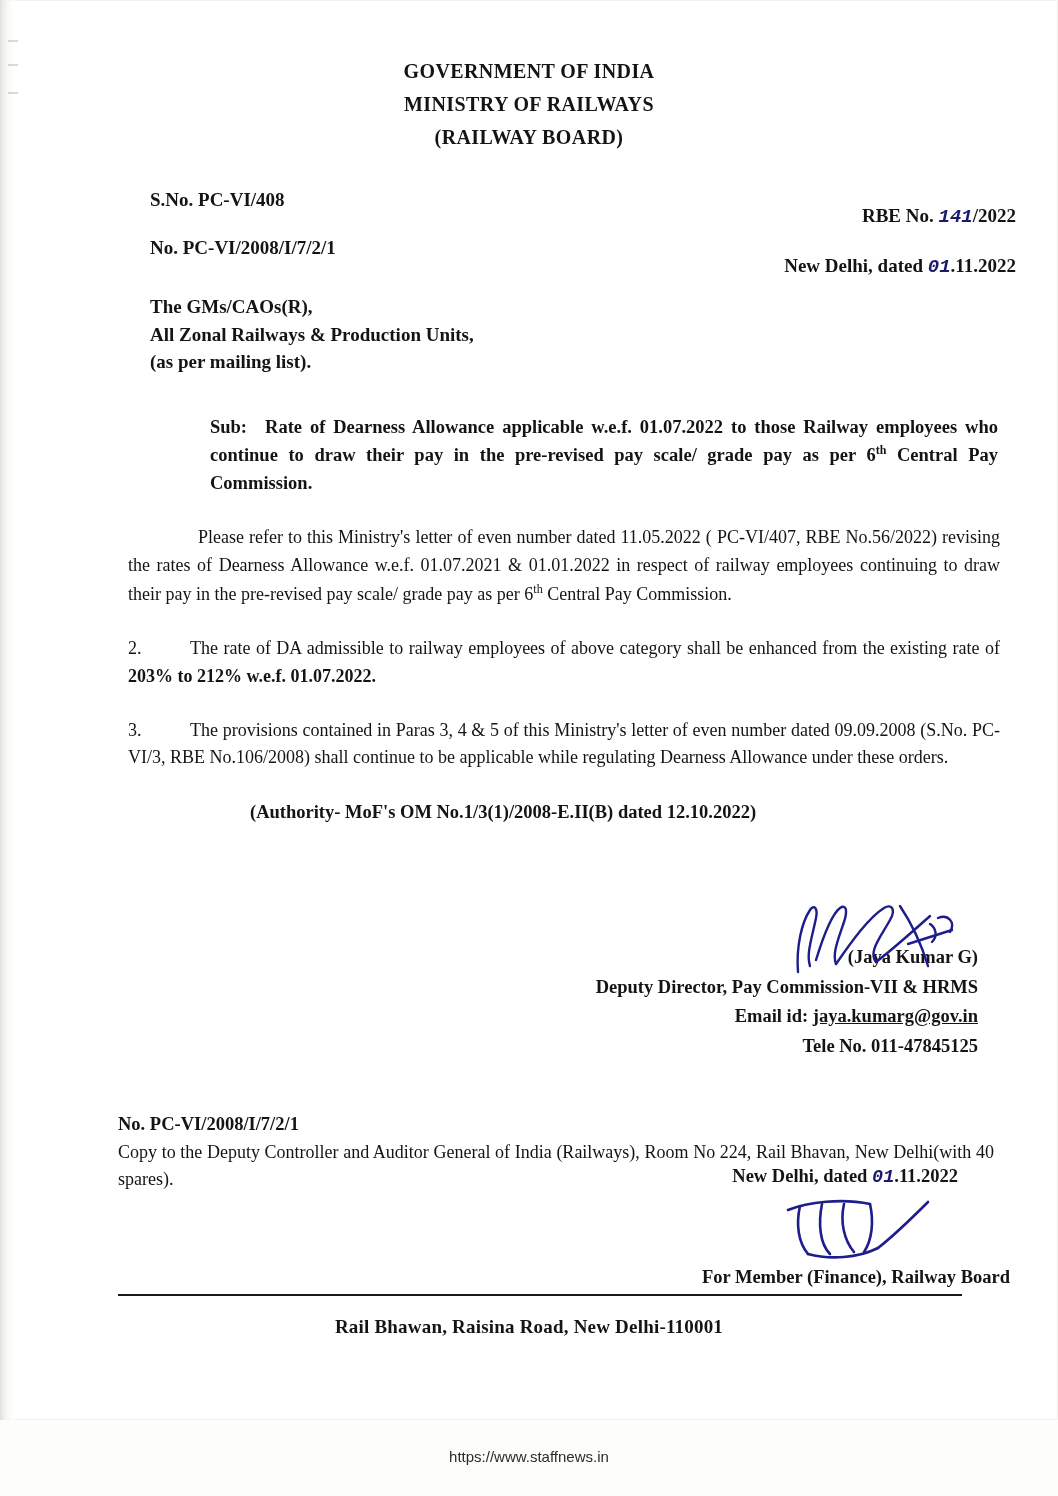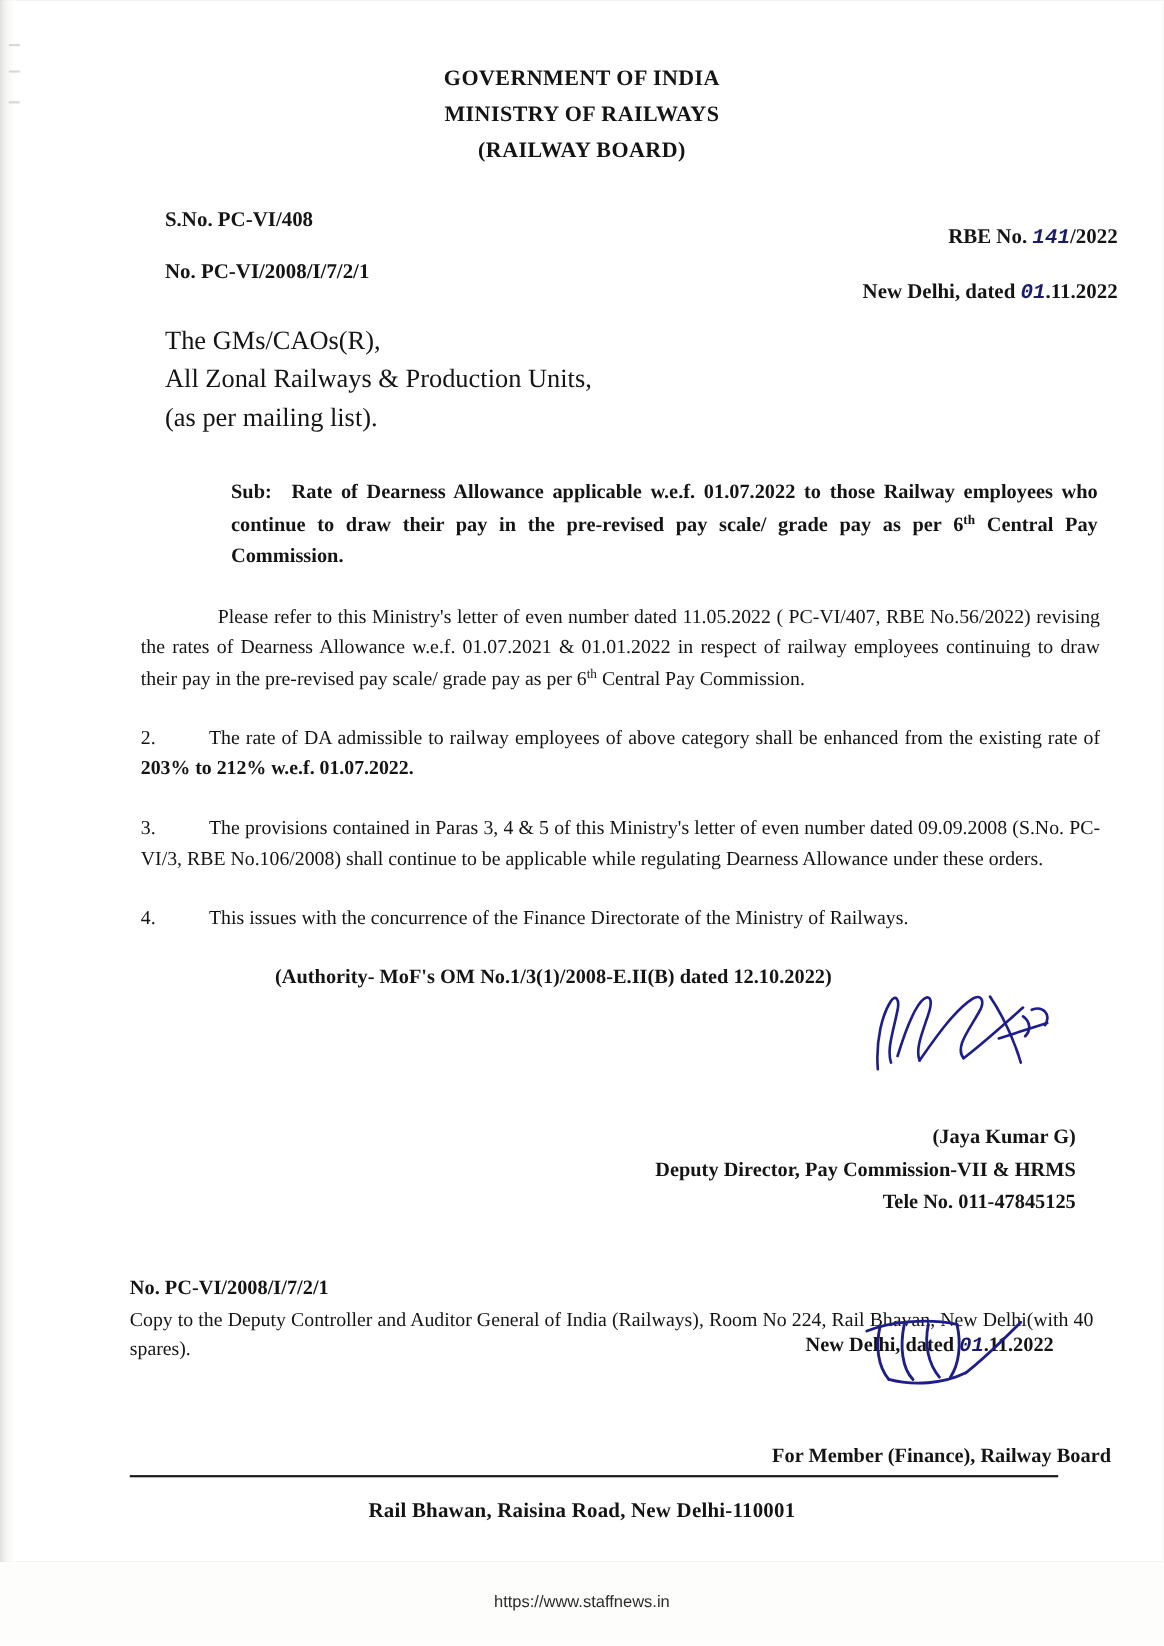--- a/index.html
+++ b/index.html
@@ -83,22 +83,22 @@
   }
   .handw {
     font-family: Liberation Mono, monospace;
     font-style: italic;
     font-weight: bold;
     color: #1b1b6b;
   }
   .addr {
     margin-left: 150px;
     margin-top: 34px;
-    font-size: 24px;
-    font-weight: normal;
+    font-size: 19px;
+    font-weight: bold;
     line-height: 1.45;
   }
   .subject {
     margin: 38px 60px 0 210px;
     font-size: 18.5px;
     font-weight: bold;
     line-height: 1.5;
     text-align: justify;
   }
   .subject .lbl {
@@ -246,29 +246,30 @@
     </div>
 
     <div class="para">
       <span class="num">2.</span><span>The rate of DA admissible to railway employees of above category shall be enhanced from the existing rate of </span><b class="em">203% to 212% w.e.f. 01.07.2022.</b>
     </div>
 
     <div class="para">
       <span class="num">3.</span><span>The provisions contained in Paras 3, 4 &amp; 5 of this Ministry's letter of even number dated 09.09.2008 (S.No. PC-VI/3, RBE No.106/2008) shall continue to be applicable while regulating Dearness Allowance under these orders.</span>
     </div>
 
-    <div class="para">
-      <span class="num">4.</span><span>This issues with the concurrence of the Finance Directorate of the Ministry of Railways.</span>
-    </div>
 
     <div class="authority">(Authority- MoF's OM No.1/3(1)/2008-E.II(B) dated 12.10.2022)</div>
 
     <div class="sign-block">
       <div>(Jaya Kumar G)</div>
       <div>Deputy Director, Pay Commission-VII &amp; HRMS</div>
+      <div class="email">
+        <span>Email id:</span>
+        <u>jaya.kumarg@gov.in</u>
+      </div>
       <div>Tele No. 011-47845125</div>
     </div>
 
     <div class="row">
       <div class="copy-no">No. PC-VI/2008/I/7/2/1</div>
       <div class="copy-date" style="top:52px">
         <span>New Delhi, dated</span>
         <span class="handw">01</span><span>.11.2022</span>
       </div>
     </div>

